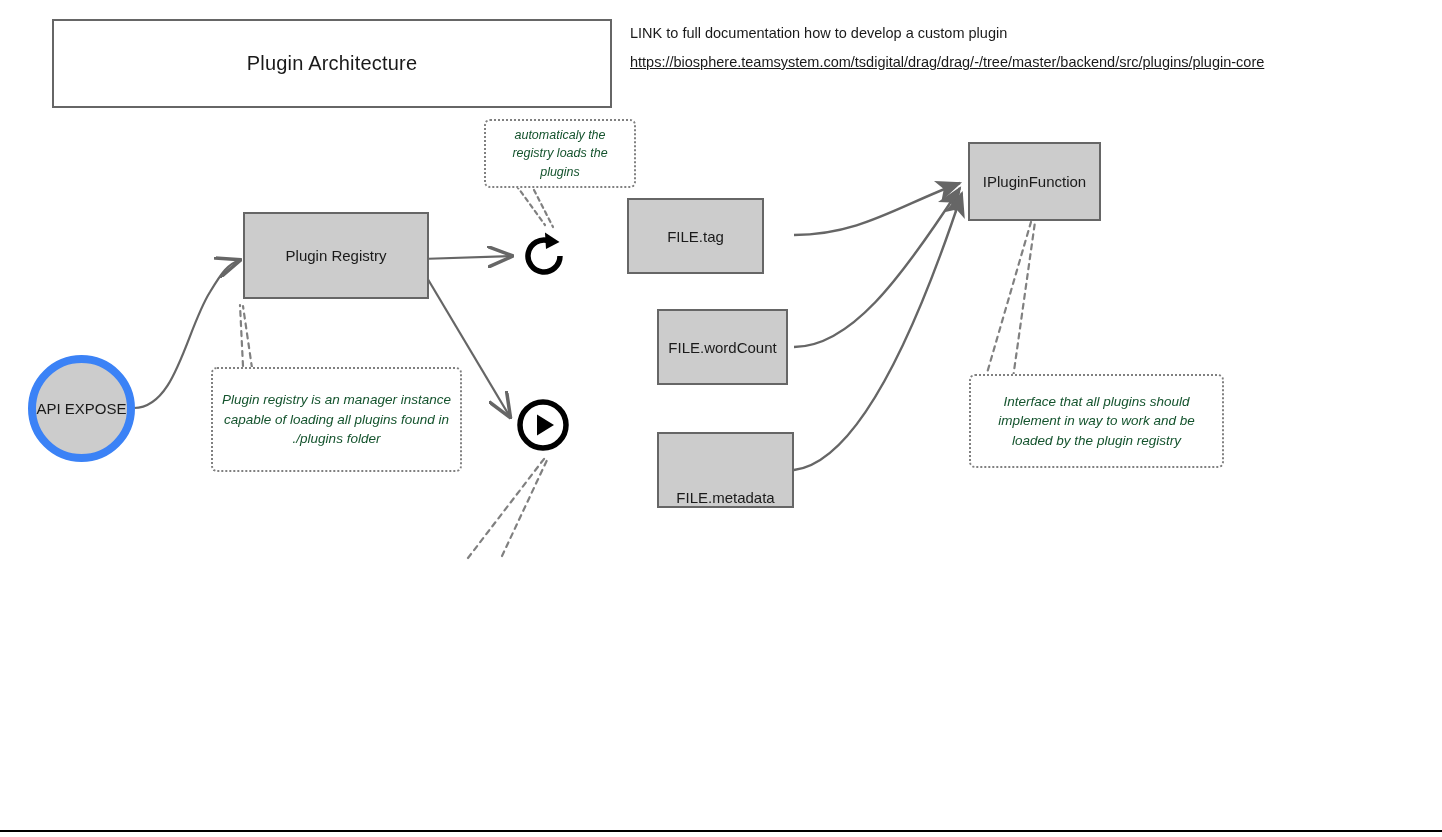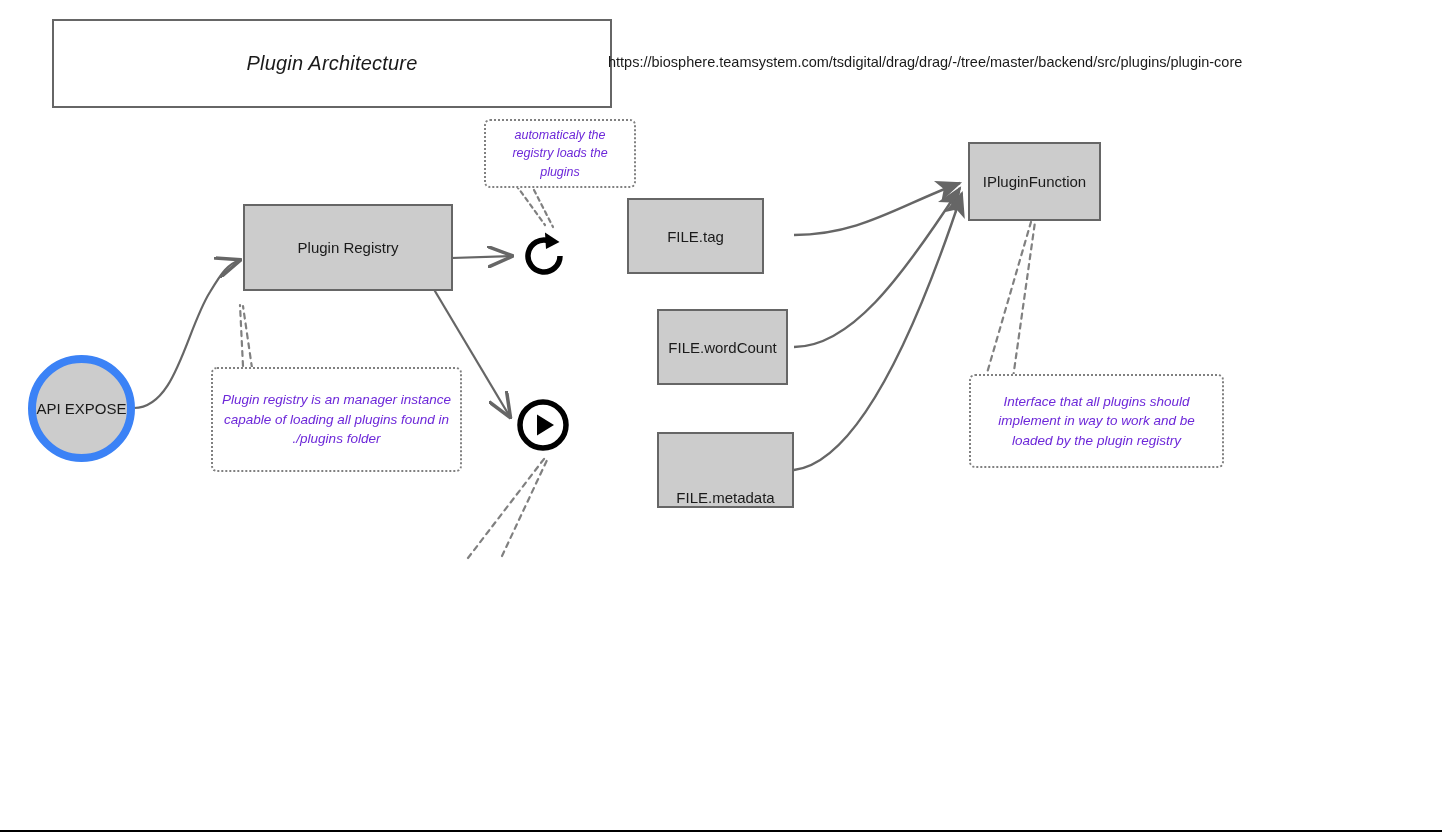--- a/index.html
+++ b/index.html
@@ -33,21 +33,20 @@
     align-items: center;
     justify-content: center;
     text-align: center;
   }
   .title-box {
     background: #ffffff;
     border: 2px solid #666666;
     font-size: 20px;
     color: #1a1a1a;
     letter-spacing: 0.2px;
-    font-style: italic;
   }
   .proc-box {
     background: #cccccc;
     border: 2px solid #666666;
     font-size: 15px;
     color: #1a1a1a;
   }
   .ellipse {
     background: #cccccc;
     border: 8px solid #3b82f6;
@@ -57,21 +56,21 @@
   }
   .callout {
     position: absolute;
     box-sizing: border-box;
     background: #ffffff;
     border: 2px dotted #808080;
     border-radius: 6px;
     font-style: italic;
     font-size: 13.5px;
     line-height: 1.45;
-    color: #6d28d9;
+    color: #14532d;
     display: flex;
     align-items: center;
     justify-content: center;
     text-align: center;
     padding: 4px 8px;
   }
   .callout.small { font-size: 12.5px; }
   .link-text {
     position: absolute;
     font-size: 14.5px;
@@ -128,27 +127,28 @@
     <path d="M 502 556 L 548 458" fill="none" stroke="#808080" stroke-width="2.2" stroke-dasharray="5 5" stroke-linecap="round"></path>
 
     <path d="M 985 380 L 1031 222" fill="none" stroke="#808080" stroke-width="2.2" stroke-dasharray="5 5" stroke-linecap="round"></path>
     <path d="M 1013 378 L 1035 222" fill="none" stroke="#808080" stroke-width="2.2" stroke-dasharray="5 5" stroke-linecap="round"></path>
   </svg>
 
   <div class="node title-box" style="left:52px; top:19px; width:560px; height:89px;">
     <span>Plugin Architecture</span>
   </div>
 
-  <div class="link-text" style="left:608px; top:54px;">https://biosphere.teamsystem.com/tsdigital/drag/drag/-/tree/master/backend/src/plugins/plugin-core</div>
+  <div class="link-text" style="left:630px; top:25px;">LINK to full documentation how to develop a custom plugin</div>
+  <div class="link-text" style="left:630px; top:54px;text-decoration:underline;">https://biosphere.teamsystem.com/tsdigital/drag/drag/-/tree/master/backend/src/plugins/plugin-core</div>
 
   <div class="node ellipse" style="left:28px; top:355px; width:107px; height:107px;">
     <span>API EXPOSE</span>
   </div>
 
-  <div class="node proc-box" style="left:243px; top:204px; width:210px; height:87px;">
+  <div class="node proc-box" style="left:243px; top:212px; width:186px; height:87px;">
     <span>Plugin Registry</span>
   </div>
 
   <div class="node proc-box" style="left:968px; top:142px; width:133px; height:79px;">
     <span>IPluginFunction</span>
   </div>
 
   <div class="node proc-box" style="left:627px; top:198px; width:137px; height:76px;">
     <span>FILE.tag</span>
   </div>

